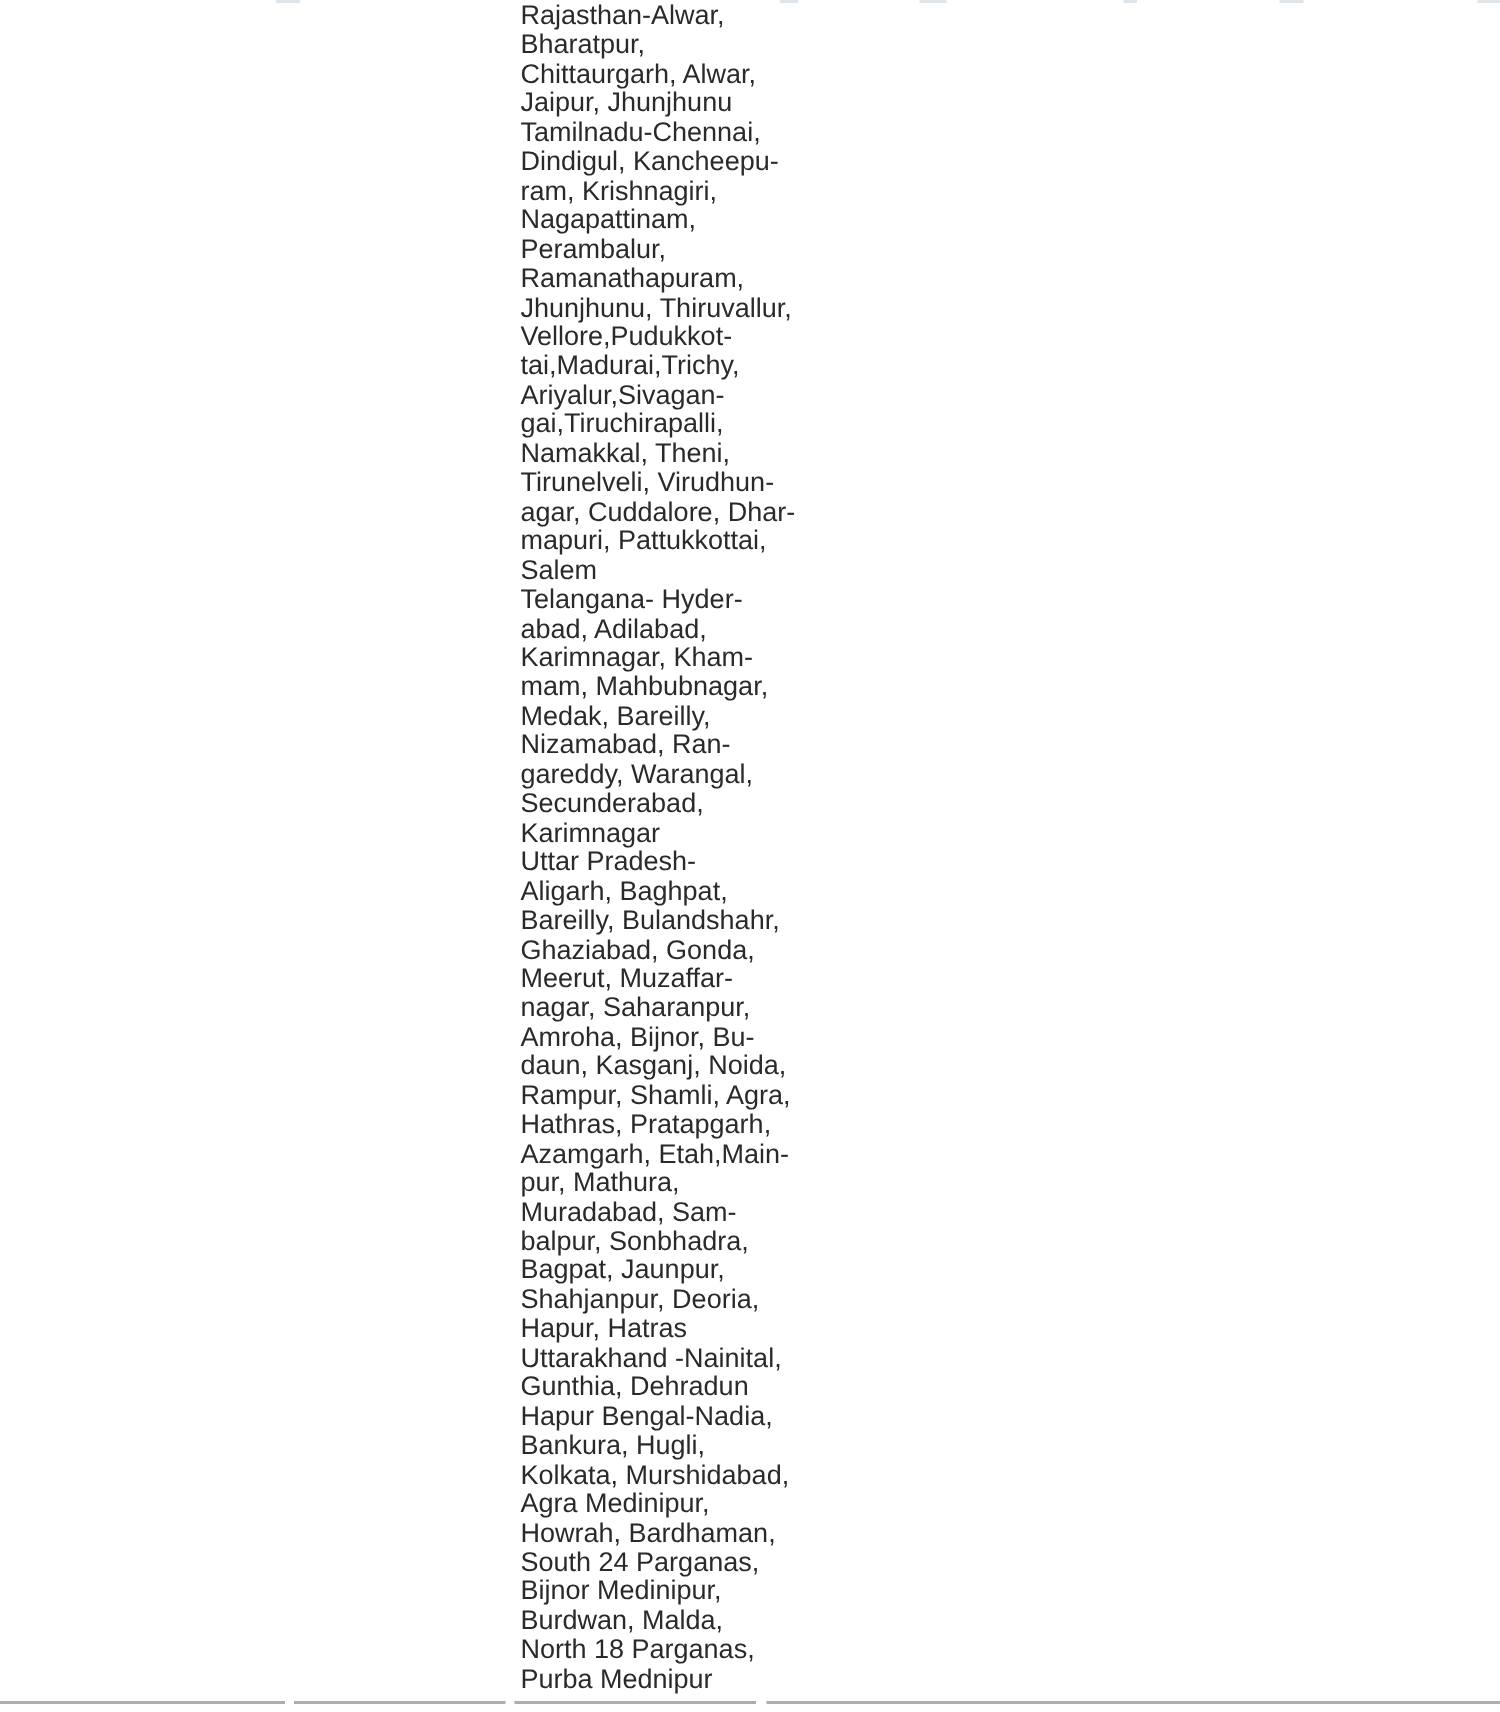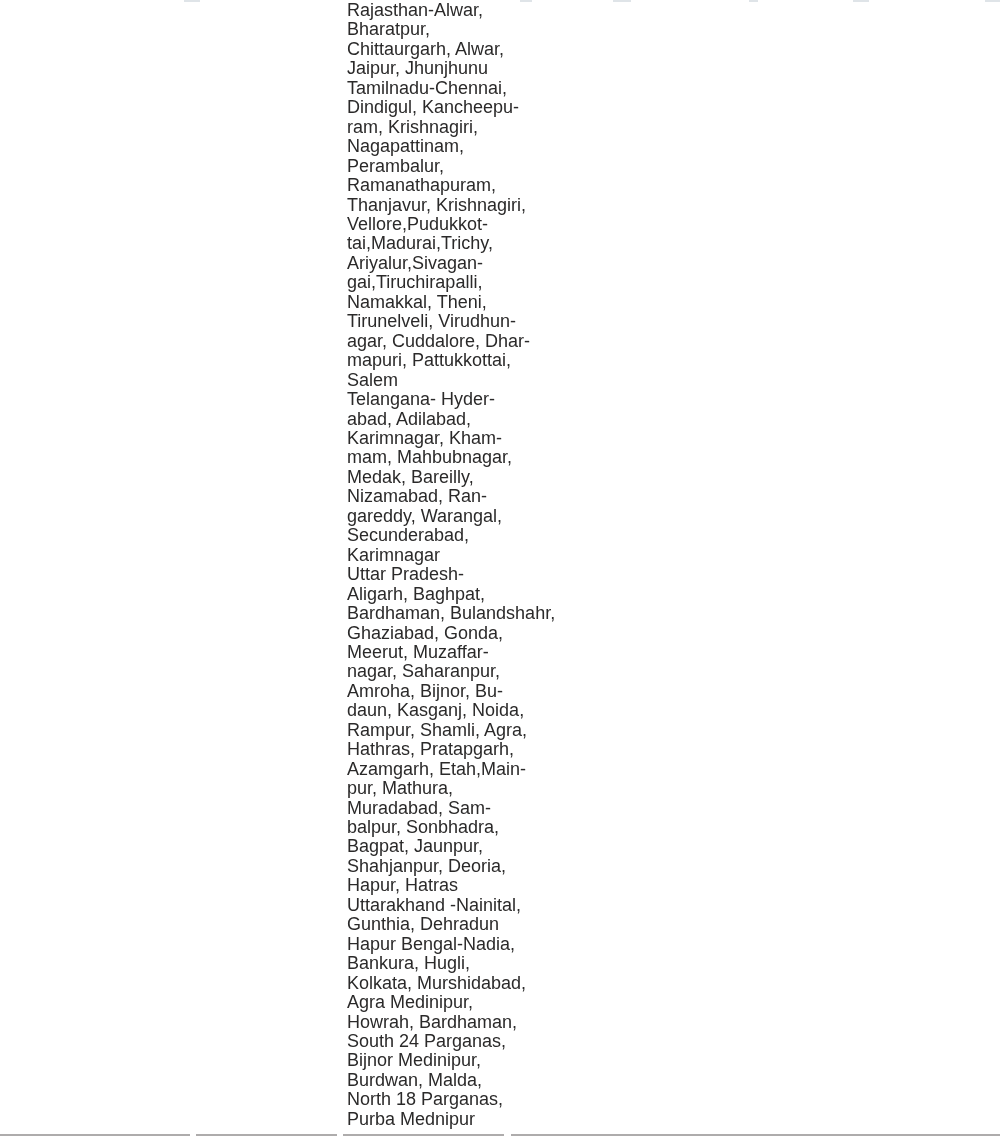--- a/index.html
+++ b/index.html
@@ -67,42 +67,42 @@
       <div class="text-line">Rajasthan-Alwar,</div>
       <div class="text-line">Bharatpur,</div>
       <div class="text-line">Chittaurgarh, Alwar,</div>
       <div class="text-line">Jaipur, Jhunjhunu</div>
       <div class="text-line">Tamilnadu-Chennai,</div>
       <div class="text-line">Dindigul, Kancheepu-</div>
       <div class="text-line">ram, Krishnagiri,</div>
       <div class="text-line">Nagapattinam,</div>
       <div class="text-line">Perambalur,</div>
       <div class="text-line">Ramanathapuram,</div>
-      <div class="text-line">Thanjavur, Krishnagiri,</div>
+      <div class="text-line">Jhunjhunu, Thiruvallur,</div>
       <div class="text-line">Vellore,Pudukkot-</div>
       <div class="text-line">tai,Madurai,Trichy,</div>
       <div class="text-line">Ariyalur,Sivagan-</div>
       <div class="text-line">gai,Tiruchirapalli,</div>
       <div class="text-line">Namakkal, Theni,</div>
       <div class="text-line">Tirunelveli, Virudhun-</div>
       <div class="text-line">agar, Cuddalore, Dhar-</div>
       <div class="text-line">mapuri, Pattukkottai,</div>
       <div class="text-line">Salem</div>
       <div class="text-line">Telangana- Hyder-</div>
       <div class="text-line">abad, Adilabad,</div>
       <div class="text-line">Karimnagar, Kham-</div>
       <div class="text-line">mam, Mahbubnagar,</div>
       <div class="text-line">Medak, Bareilly,</div>
       <div class="text-line">Nizamabad, Ran-</div>
       <div class="text-line">gareddy, Warangal,</div>
       <div class="text-line">Secunderabad,</div>
       <div class="text-line">Karimnagar</div>
       <div class="text-line">Uttar Pradesh-</div>
       <div class="text-line">Aligarh, Baghpat,</div>
-      <div class="text-line">Bardhaman, Bulandshahr,</div>
+      <div class="text-line">Bareilly, Bulandshahr,</div>
       <div class="text-line">Ghaziabad, Gonda,</div>
       <div class="text-line">Meerut, Muzaffar-</div>
       <div class="text-line">nagar, Saharanpur,</div>
       <div class="text-line">Amroha, Bijnor, Bu-</div>
       <div class="text-line">daun, Kasganj, Noida,</div>
       <div class="text-line">Rampur, Shamli, Agra,</div>
       <div class="text-line">Hathras, Pratapgarh,</div>
       <div class="text-line">Azamgarh, Etah,Main-</div>
       <div class="text-line">pur, Mathura,</div>
       <div class="text-line">Muradabad, Sam-</div>

